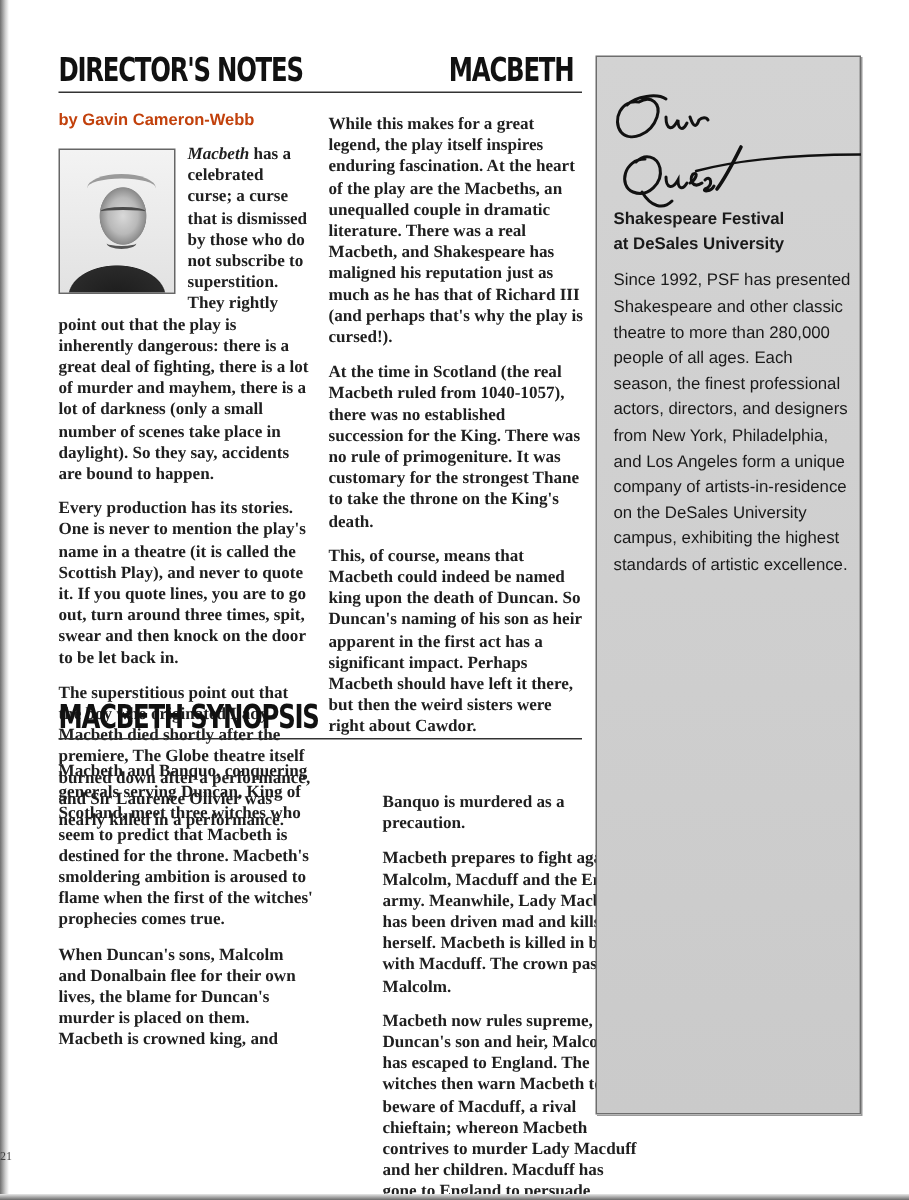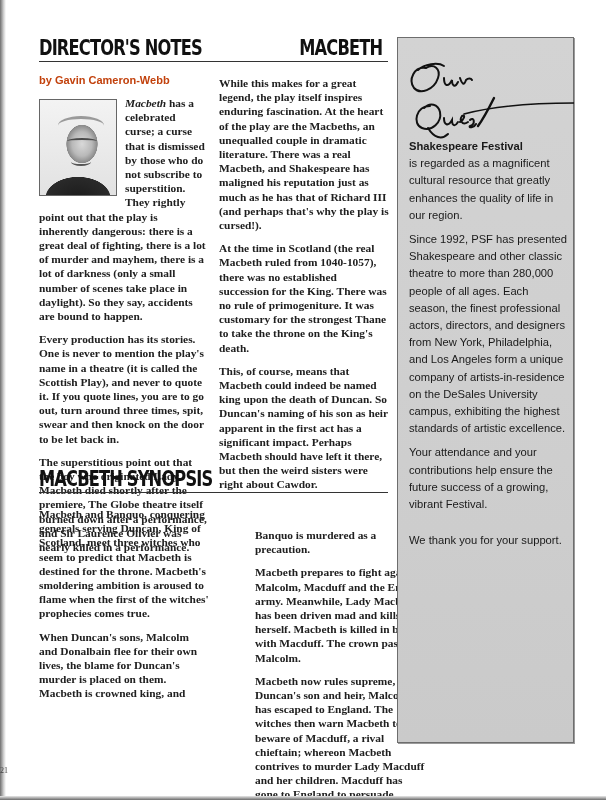--- a/index.html
+++ b/index.html
@@ -142,23 +142,21 @@
         <path d="M56 74 C60 72 62 66 58 68 C55 72 58 78 64 74"></path>
         <path d="M66 72 C70 68 72 76 66 78 C64 80 70 80 72 76"></path>
         <path d="M74 78 C80 70 86 58 90 50" stroke-width="2.4"></path>
         <path d="M60 66 C90 58 130 55 172 55" stroke-width="1.6"></path>
       </g>
     </svg>
   </div>
   <div class="sb-text">
     <p>
       <span class="sb-strong">Shakespeare Festival</span>
-      <span>is regarded as a magnificent cultural resource that greatly enhances the quality of life in our region.</span>
+      <span class="sb-strong">at DeSales University</span>
     </p>
     <p>Since 1992, PSF has presented Shakespeare and other classic theatre to more than 280,000 people of all ages. Each season, the finest professional actors, directors, and designers from New York, Philadelphia, and Los Angeles form a unique company of artists-in-residence on the DeSales University campus, exhibiting the highest standards of artistic excellence.</p>
-    <p>Your attendance and your contributions help ensure the future success of a growing, vibrant Festival.</p>
     <div class="sb-gap"></div>
-    <p>We thank you for your support.</p>
   </div>
 </div>
 
 <div class="page-number">21</div>
 <div class="page-edge-bottom"></div>
 
 </body></html>

